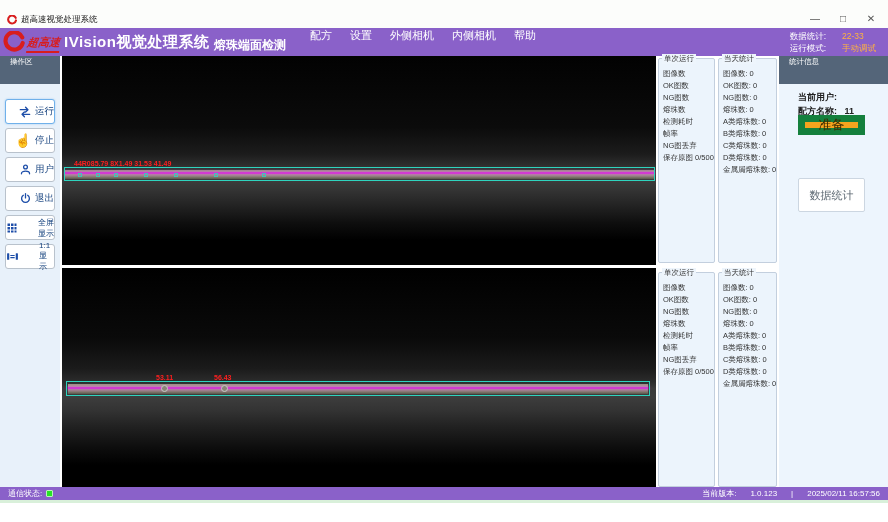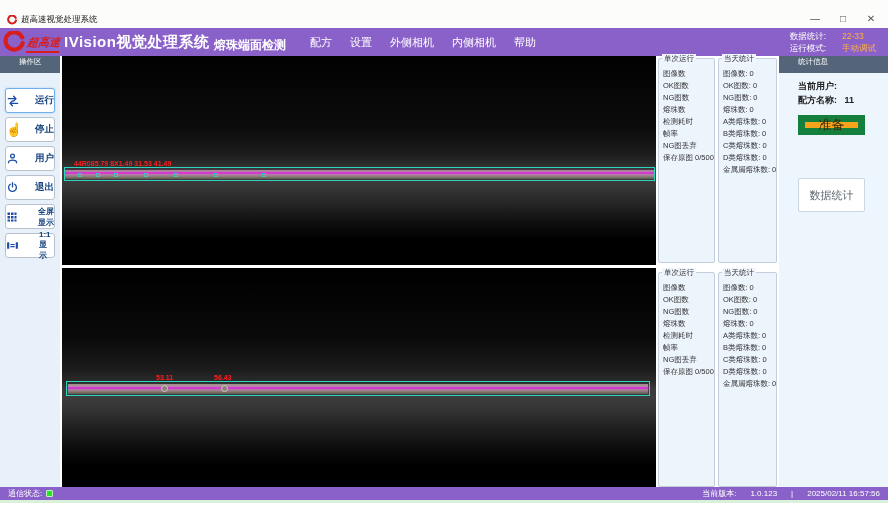--- a/index.html
+++ b/index.html
@@ -13,33 +13,33 @@
   .win-controls { position:absolute; right:8px; top:12px; display:flex; gap:10px; }
   .win-btn { width:18px; height:14px; font-size:10px; line-height:14px; text-align:center; color:#555; cursor:default; }
 
   
   .app-header { position:absolute; left:0; top:28px; width:888px; height:28px; background:#8a61c9; }
   .brand-swirl { position:absolute; left:3px; top:3px; }
   .brand-text { position:absolute; left:27px; top:7px; font-size:11px; font-weight:bold; font-style:italic;
                 color:#d81d1d; border-bottom:2px solid #d81d1d; padding-bottom:1px; transform:skewX(-6deg); }
   .app-title { position:absolute; left:64px; top:5px; font-size:15px; font-weight:bold; color:#fff; letter-spacing:0.5px; }
   .app-subtitle { position:absolute; left:214px; top:9px; font-size:12px; font-weight:bold; color:#fff; }
-  .menubar { position:absolute; left:310px; top:0; height:28px; display:flex; align-items:center; gap:18px; }
+  .menubar { position:absolute; left:310px; top:0; height:28px; display:flex; align-items:flex-start; gap:18px; }
   .menu-item { font-size:11px; color:#fff; cursor:default; }
   .device-info { position:absolute; right:12px; top:2px; font-size:8.5px; color:#fff; line-height:12px; }
   .device-info .row { display:flex; gap:5px; }
   .device-info .val { color:#ffb33e;margin-left:11px; }
 
   
   .sidebar { position:absolute; left:0; top:56px; width:60px; height:431px; background:#e8f1fa; }
-  .panel-header { height:17px; background:#546579; color:#fff; font-size:7.5px; line-height:11px; padding-left:19px; }
+  .panel-header { height:28px; background:#546579; color:#fff; font-size:7.5px; line-height:11px; padding-left:10px; }
   .side-buttons { display:flex; flex-direction:column; align-items:center; gap:4px; padding-top:15px; }
   .side-btn { width:50px; height:25px; background:#fff; border:1px solid #b9c2cc; border-radius:3px;
-              display:flex; align-items:center; justify-content:space-between; gap:3px;
-              color:#14417e; font-size:9.5px; cursor:default;font-weight:bold; }
+              display:flex; align-items:center; justify-content:flex-end; gap:3px;
+              color:#14417e; font-size:9.5px; cursor:default; }
   .side-btn.active { border:1px solid #6fb0ea; box-shadow:0 0 2px #9cc9ef; }
   .side-btn.small { font-size:8px; gap:20px; }
   .glyph-icon { font-size:13px; line-height:13px; color:#1c4da8; }
   .side-btn svg { flex:none; }
 
   
   .cam-panel { position:absolute; left:62px; width:594px; background:#000; overflow:hidden; }
   .cam-upper { top:56px; height:209px; }
   .cam-lower { top:268px; height:219px; }
   .cam-img { position:absolute; left:0; right:0; top:0; bottom:0; }

